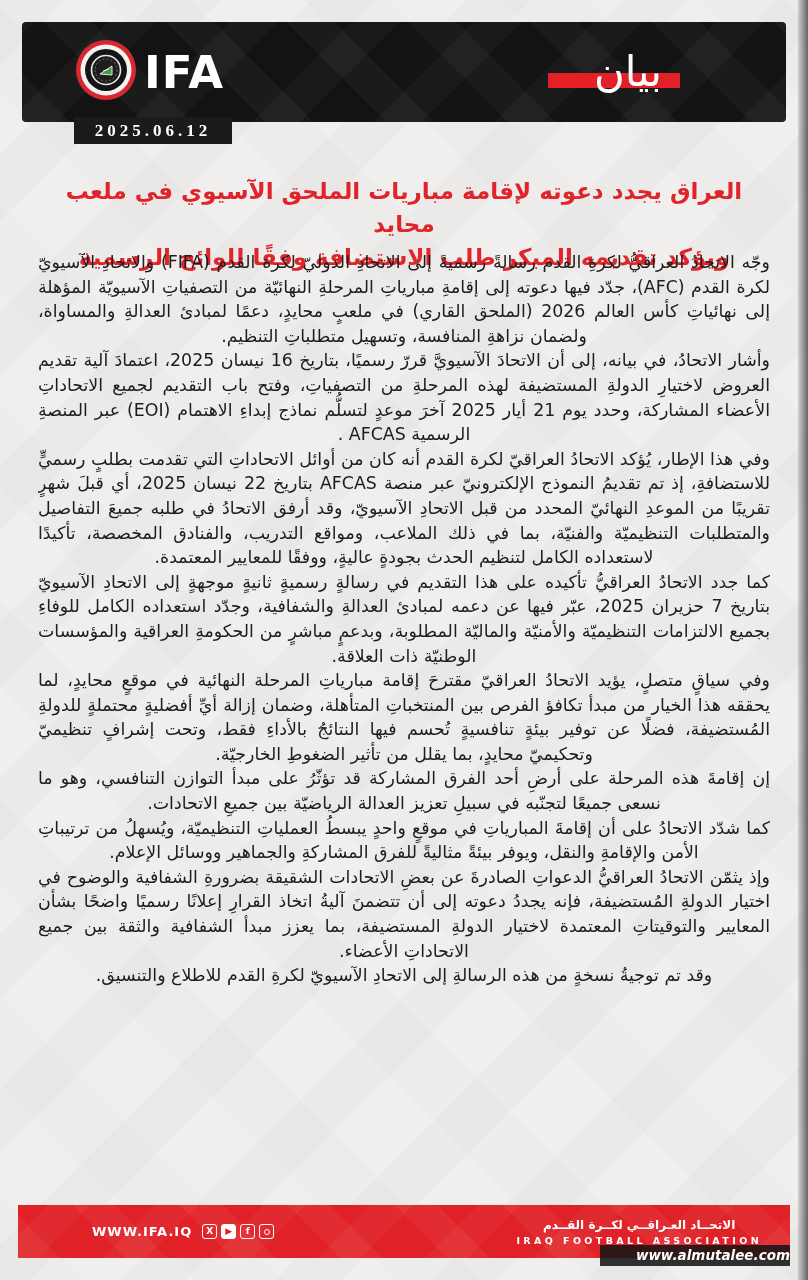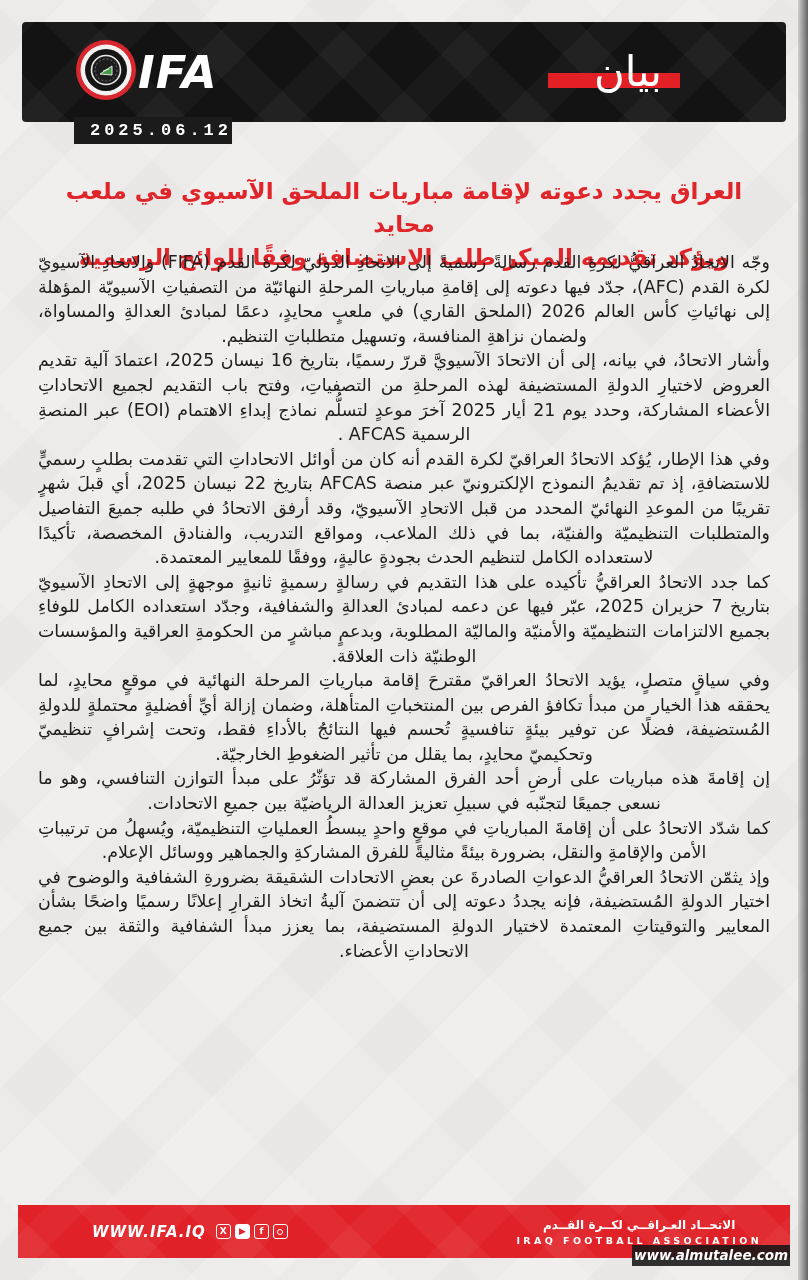--- a/index.html
+++ b/index.html
@@ -25,42 +25,42 @@
   
   .banner{
     position:absolute;left:22px;top:22px;width:764px;height:100px;
     background-color:#131313;
     background-image:
       repeating-linear-gradient(45deg, rgba(255,255,255,0.035) 0 34px, transparent 34px 86px),
       repeating-linear-gradient(-45deg, rgba(255,255,255,0.030) 0 34px, transparent 34px 86px);
     border-radius:4px;
     display:flex;align-items:center;justify-content:space-between;
   }
-  .logo-group{display:flex;align-items:center;gap:0;margin-left:52px;font-style:italic;}
+  .logo-group{display:flex;align-items:center;gap:6px;margin-left:52px;}
   .logo-text{
     color:#fff;font-weight:900;font-size:45px;letter-spacing:1px;
     font-family:"DejaVu Sans",sans-serif;
   }
   .bayan{
     position:relative;margin-right:118px;direction:rtl;
     color:#fff;font-weight:400;font-size:42px;line-height:1;
     padding:4px 6px;
   }
   .bayan .red-bar{
     position:absolute;z-index:0;
     right:-12px;top:26px;width:132px;height:15px;
     background:#e32026;
   }
   .bayan .bayan-text{position:relative;z-index:1;}
   .date-badge{
     position:absolute;left:74px;top:117px;width:158px;height:27px;
     background:#1b1b1b;color:#fff;
     font-size:17px;font-weight:700;letter-spacing:4px;
-    text-align:right;line-height:27px;
-    font-family:Liberation Mono, monospace;
+    text-align:center;line-height:27px;
+    font-family:Liberation Serif, serif;
     z-index:5;
   }
   
   .title{
     position:absolute;top:167px;left:30px;right:30px;margin:8px;
     direction:rtl;text-align:center;
     color:#e0252a;font-size:23px;font-weight:700;line-height:33px;
   }
   
   .body-text{
@@ -75,39 +75,39 @@
   .footer{
     position:absolute;left:18px;top:1205px;width:772px;height:53px;
     background-color:#e02127;
     background-image:
       repeating-linear-gradient(45deg, rgba(255,255,255,0.05) 0 30px, transparent 30px 76px),
       repeating-linear-gradient(-45deg, rgba(255,255,255,0.04) 0 30px, transparent 30px 76px);
     display:flex;align-items:center;justify-content:space-between;
     color:#fff;
   }
   .footer-left{display:flex;align-items:center;gap:10px;margin-left:74px;}
-  .site-url{font-size:15px;font-weight:700;letter-spacing:1px;font-style:italic;}
+  .site-url{font-size:13px;font-weight:700;letter-spacing:1px;}
   .social-row{display:flex;align-items:center;gap:4px;}
   .sicon{
     width:15px;height:15px;border:1.6px solid #fff;border-radius:3px;
     display:flex;align-items:center;justify-content:center;
     font-size:9px;font-weight:700;color:#fff;line-height:1;
     box-sizing:border-box;
   }
   .sicon.filled{background:#fff;color:#e02127;}
   .ig-dot{width:6px;height:6px;border:1.6px solid #fff;border-radius:50%;box-sizing:border-box;}
   .footer-right{text-align:center;margin-right:28px;direction:rtl;}
   .org-ar{font-size:12px;font-weight:700;letter-spacing:0.5px;}
   .org-en{font-size:9.5px;font-weight:700;letter-spacing:3.4px;direction:ltr;margin-top:3px;}
   
   .watermark{
-    position:absolute;right:18px;top:1245px;width:158px;height:21px;
+    position:absolute;right:18px;top:1245px;width:190px;height:21px;
     background:rgba(22,22,22,0.88);
     color:#fff;font-style:italic;font-weight:700;font-size:13.5px;
-    text-align:center;line-height:21px;
+    text-align:right;line-height:21px;
     z-index:40;
   }
 </style>
 </head>
 <body>
 
 <div class="page">
 
   <div class="right-edge"></div>
 
@@ -138,23 +138,24 @@
     <span>العراق يجدد دعوته لإقامة مباريات الملحق الآسيوي في ملعب محايد</span><br>
     <span>ويؤكد تقديمه المبكر طلب الاستضافة وفقًا للوائح الرسمية</span>
   </h1>
 
   <main class="body-text">
     <p>وجّه الاتحادُ العراقيُّ لكرةِ القدم رسالةً رسميةً إلى الاتحادِ الدوليّ لكرة القدم (FIFA) والاتحادِ الآسيويّ لكرة القدم (AFC)، جدّد فيها دعوته إلى إقامةِ مبارياتِ المرحلةِ النهائيّة من التصفياتِ الآسيويّة المؤهلة إلى نهائياتِ كأس العالم 2026 (الملحق القاري) في ملعبٍ محايدٍ، دعمًا لمبادئ العدالةِ والمساواة، ولضمان نزاهةِ المنافسة، وتسهيل متطلباتِ التنظيم.</p>
     <p>وأشار الاتحادُ، في بيانه، إلى أن الاتحادَ الآسيويَّ قررّ رسميًا، بتاريخ 16 نيسان 2025، اعتمادَ آلية تقديم العروض لاختيارِ الدولةِ المستضيفة لهذه المرحلةِ من التصفياتِ، وفتح باب التقديم لجميع الاتحاداتِ الأعضاء المشاركة، وحدد يوم 21 أيار 2025 آخرَ موعدٍ لتسلُّم نماذج إبداءِ الاهتمام (EOI) عبر المنصةِ الرسمية AFCAS .</p>
     <p>وفي هذا الإطار، يُؤكد الاتحادُ العراقيّ لكرة القدم أنه كان من أوائل الاتحاداتِ التي تقدمت بطلبٍ رسميٍّ للاستضافةِ، إذ تم تقديمُ النموذج الإلكترونيّ عبر منصة AFCAS بتاريخ 22 نيسان 2025، أي قبلَ شهرٍ تقريبًا من الموعدِ النهائيّ المحدد من قبل الاتحادِ الآسيويّ، وقد أرفق الاتحادُ في طلبه جميعَ التفاصيل والمتطلبات التنظيميّة والفنيّة، بما في ذلك الملاعب، ومواقع التدريب، والفنادق المخصصة، تأكيدًا لاستعداده الكامل لتنظيم الحدث بجودةٍ عاليةٍ، ووفقًا للمعايير المعتمدة.</p>
     <p>كما جدد الاتحادُ العراقيُّ تأكيده على هذا التقديم في رسالةٍ رسميةٍ ثانيةٍ موجهةٍ إلى الاتحادِ الآسيويّ بتاريخ 7 حزيران 2025، عبّر فيها عن دعمه لمبادئ العدالةِ والشفافية، وجدّد استعداده الكامل للوفاءِ بجميع الالتزامات التنظيميّة والأمنيّة والماليّة المطلوبة، وبدعمٍ مباشرٍ من الحكومةِ العراقية والمؤسسات الوطنيّة ذات العلاقة.</p>
     <p>وفي سياقٍ متصلٍ، يؤيد الاتحادُ العراقيّ مقترحَ إقامة مبارياتِ المرحلة النهائية في موقعٍ محايدٍ، لما يحققه هذا الخيار من مبدأ تكافؤ الفرص بين المنتخباتِ المتأهلة، وضمان إزالة أيِّ أفضليةٍ محتملةٍ للدولةِ المُستضيفة، فضلًا عن توفير بيئةٍ تنافسيةٍ تُحسم فيها النتائجُ بالأداءِ فقط، وتحت إشرافٍ تنظيميّ وتحكيميّ محايدٍ، بما يقلل من تأثير الضغوطِ الخارجيّة.</p>
-    <p>إن إقامةَ هذه مباريات على أرضِ أحد الفرق المشاركة قد تؤثّرُ على مبدأ التوازن التنافسي، وهو ما نسعى جميعًا لتجنّبه في سبيلِ تعزيز العدالة الرياضيّة بين جميعِ الاتحادات.</p>
-    <p>كما شدّد الاتحادُ على أن إقامةَ المبارياتِ في موقعٍ واحدٍ يبسطُ العملياتِ التنظيميّة، ويُسهلُ من ترتيباتِ الأمن والإقامةِ والنقل، بضرورة بيئةً مثاليةً للفرق المشاركةِ والجماهير ووسائل الإعلام.</p>
+    <p>إن إقامةَ هذه المرحلة على أرضِ أحد الفرق المشاركة قد تؤثّرُ على مبدأ التوازن التنافسي، وهو ما نسعى جميعًا لتجنّبه في سبيلِ تعزيز العدالة الرياضيّة بين جميعِ الاتحادات.</p>
+    <p>كما شدّد الاتحادُ على أن إقامةَ المبارياتِ في موقعٍ واحدٍ يبسطُ العملياتِ التنظيميّة، ويُسهلُ من ترتيباتِ الأمن والإقامةِ والنقل، ويوفر بيئةً مثاليةً للفرق المشاركةِ والجماهير ووسائل الإعلام.</p>
     <p>وإذ يثمّن الاتحادُ العراقيُّ الدعواتِ الصادرةَ عن بعضِ الاتحادات الشقيقة بضرورةِ الشفافية والوضوح في اختيار الدولةِ المُستضيفة، فإنه يجددُ دعوته إلى أن تتضمنَ آليةُ اتخاذ القرارِ إعلانًا رسميًا واضحًا بشأن المعايير والتوقيتاتِ المعتمدة لاختيار الدولةِ المستضيفة، بما يعزز مبدأ الشفافية والثقة بين جميع الاتحاداتِ الأعضاء.</p>
+    <p>وقد تم توجيةُ نسخةٍ من هذه الرسالةِ إلى الاتحادِ الآسيويّ لكرةِ القدم للاطلاع والتنسيق.</p>
   </main>
 
   <footer class="footer">
     <div class="footer-left">
       <span class="site-url">WWW.IFA.IQ</span>
       <span class="social-row">
         <span class="sicon">X</span>
         <span class="sicon filled">▶</span>
         <span class="sicon">f</span>
         <span class="sicon">

